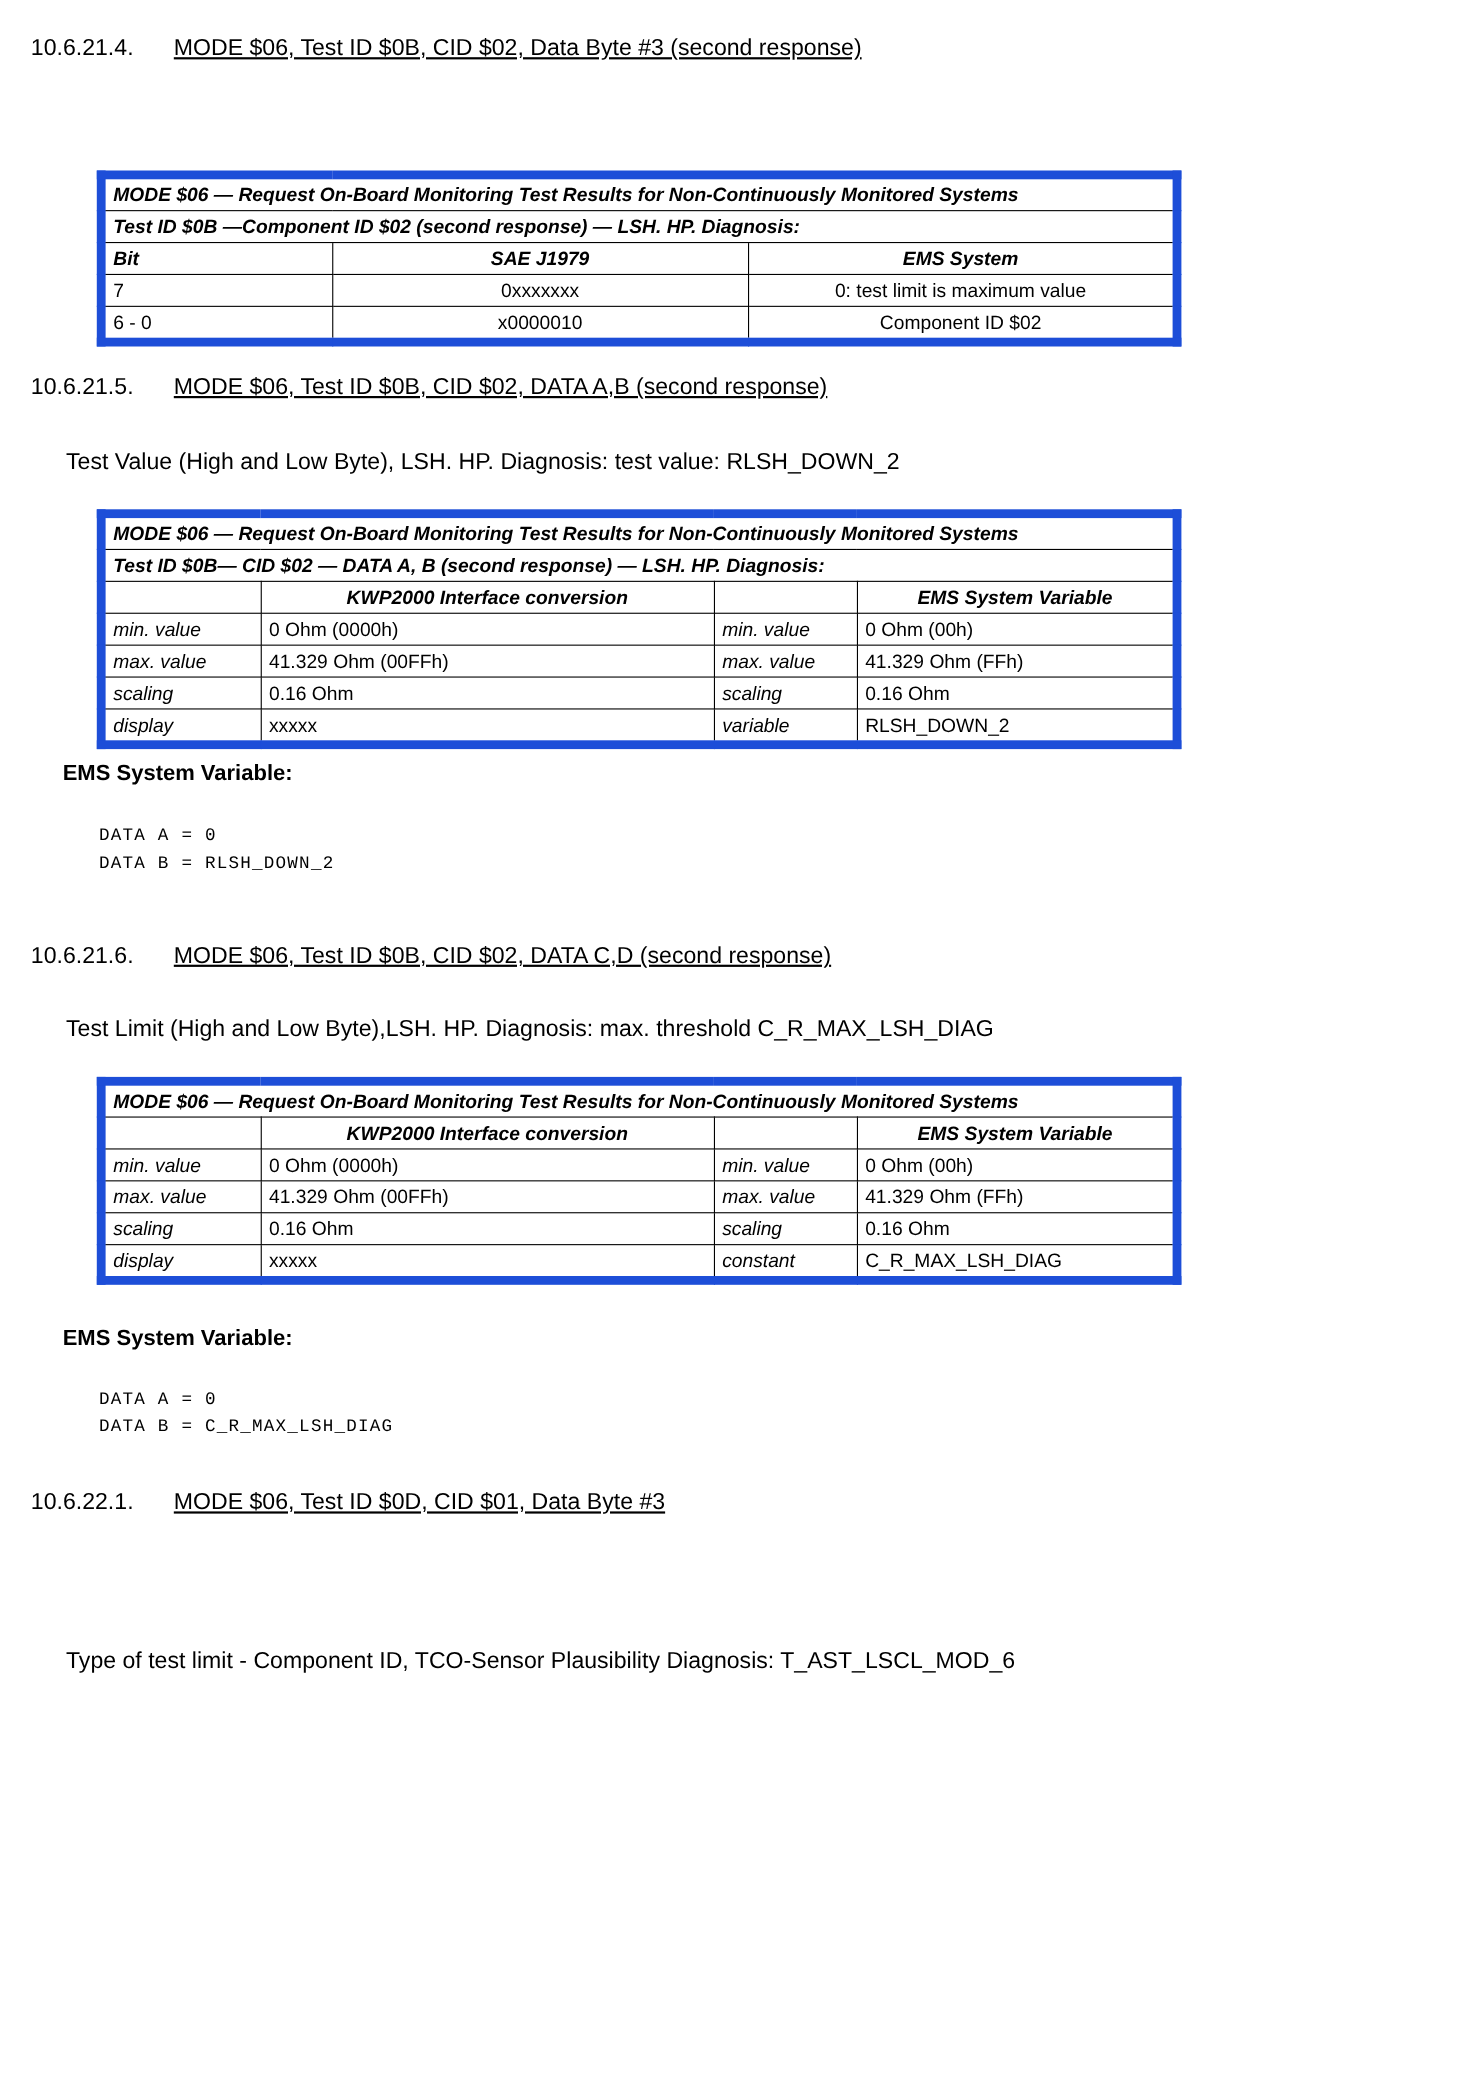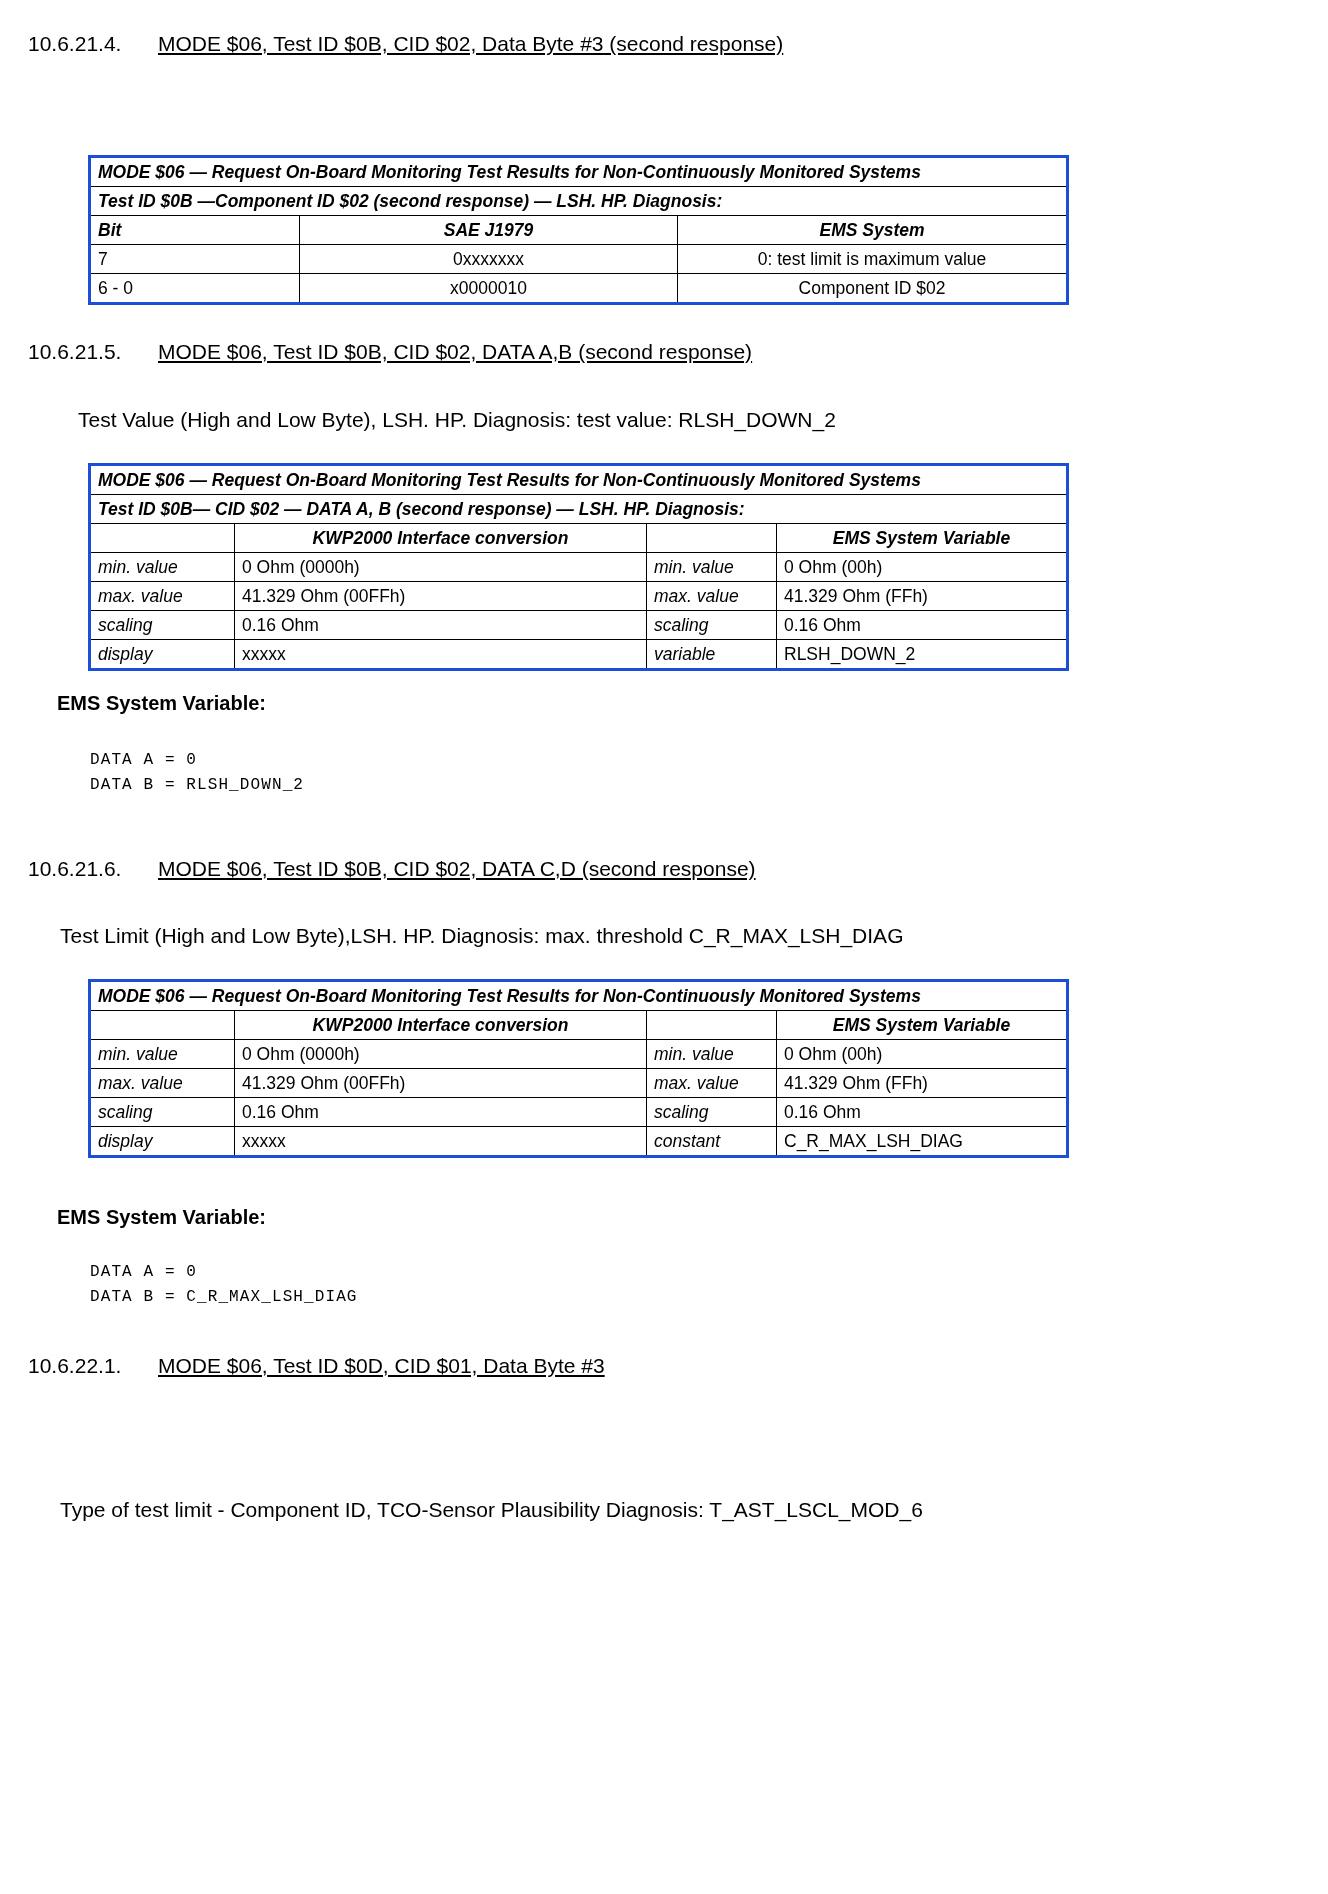--- a/index.html
+++ b/index.html
@@ -55,21 +55,21 @@
     font-size: 16px;
     letter-spacing: 1.1px;
     white-space: pre;
     line-height: 1.55;
     margin: 0;
   }
 
   
   table.doc {
     border-collapse: collapse;
-    border: 3px solid #1d4ed8;
+    border: 8px solid #1d4ed8;
     table-layout: fixed;
     font-size: 17.5px;
   }
   table.doc td {
     border: 1.5px solid #000;
     padding: 2px 7px;
     vertical-align: middle;
     height: 24px;
     overflow: hidden;
     white-space: nowrap;
@@ -119,21 +119,21 @@
         <td class="ctr">x0000010</td>
         <td class="ctr">Component ID $02</td>
       </tr>
     </tbody>
   </table>
 
   <div class="abs h4" style="left:28px; top:340px;">
     <span class="num">10.6.21.5.</span><span>MODE $06, Test ID $0B, CID $02, DATA A,B (second response)</span>
   </div>
 
-  <div class="abs para" style="left:60px; top:408px;margin-left:18px;">Test Value (High and Low Byte), LSH. HP. Diagnosis: test value: RLSH_DOWN_2</div>
+  <div class="abs para" style="left:60px; top:408px;">Test Value (High and Low Byte), LSH. HP. Diagnosis: test value: RLSH_DOWN_2</div>
 
   <table class="doc abs" style="left:88px; top:463px; width:978px;">
     <colgroup>
       <col style="width:145px">
         <col style="width:412px">
         <col style="width:130px">
         <col style="width:291px">
     </colgroup>
     <tbody>
       <tr>

